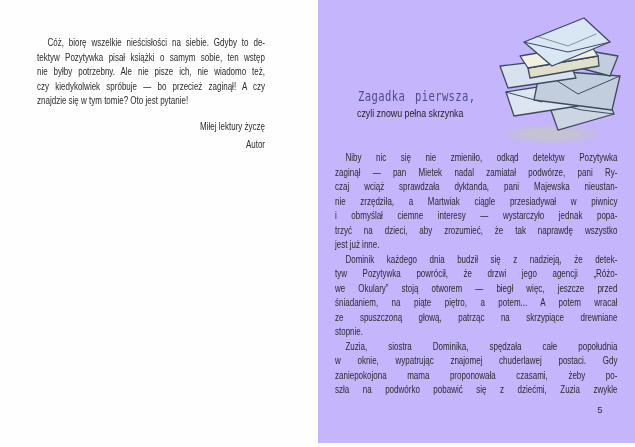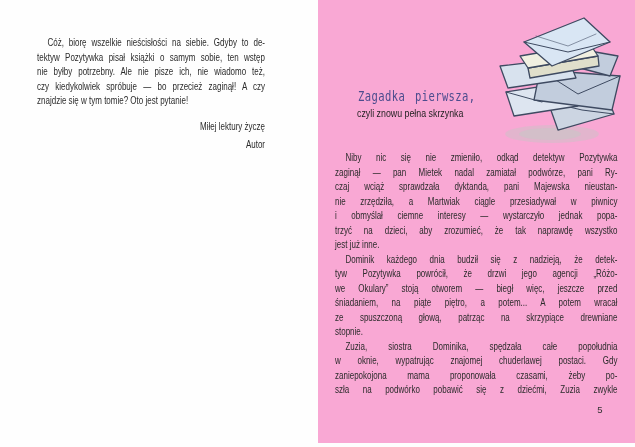--- a/index.html
+++ b/index.html
@@ -9,21 +9,21 @@
     font-family: "Liberation Sans", sans-serif;
     overflow: hidden;
   }
   .spread {
     position: relative;
     width: 635px; height: 447px;
     background: var(--c-page-bg, #fefefe);
   }
   .page { position: absolute; top: 0; height: 443px; }
   .page-left  { left: 0;   width: 318px; background: #fefefe; }
-  .page-right { left: 318px; width: 317px; background: #f9a8d4; }
+  .page-right { left: 318px; width: 317px; background: #c4b5fd; }
 
   
   .textcol {
     position: absolute;
     font-size: 10px;
     line-height: 14.5px;
     color: var(--c-body-text, #2b2b2b);
     transform: scaleX(0.8);
     transform-origin: left top;
   }

